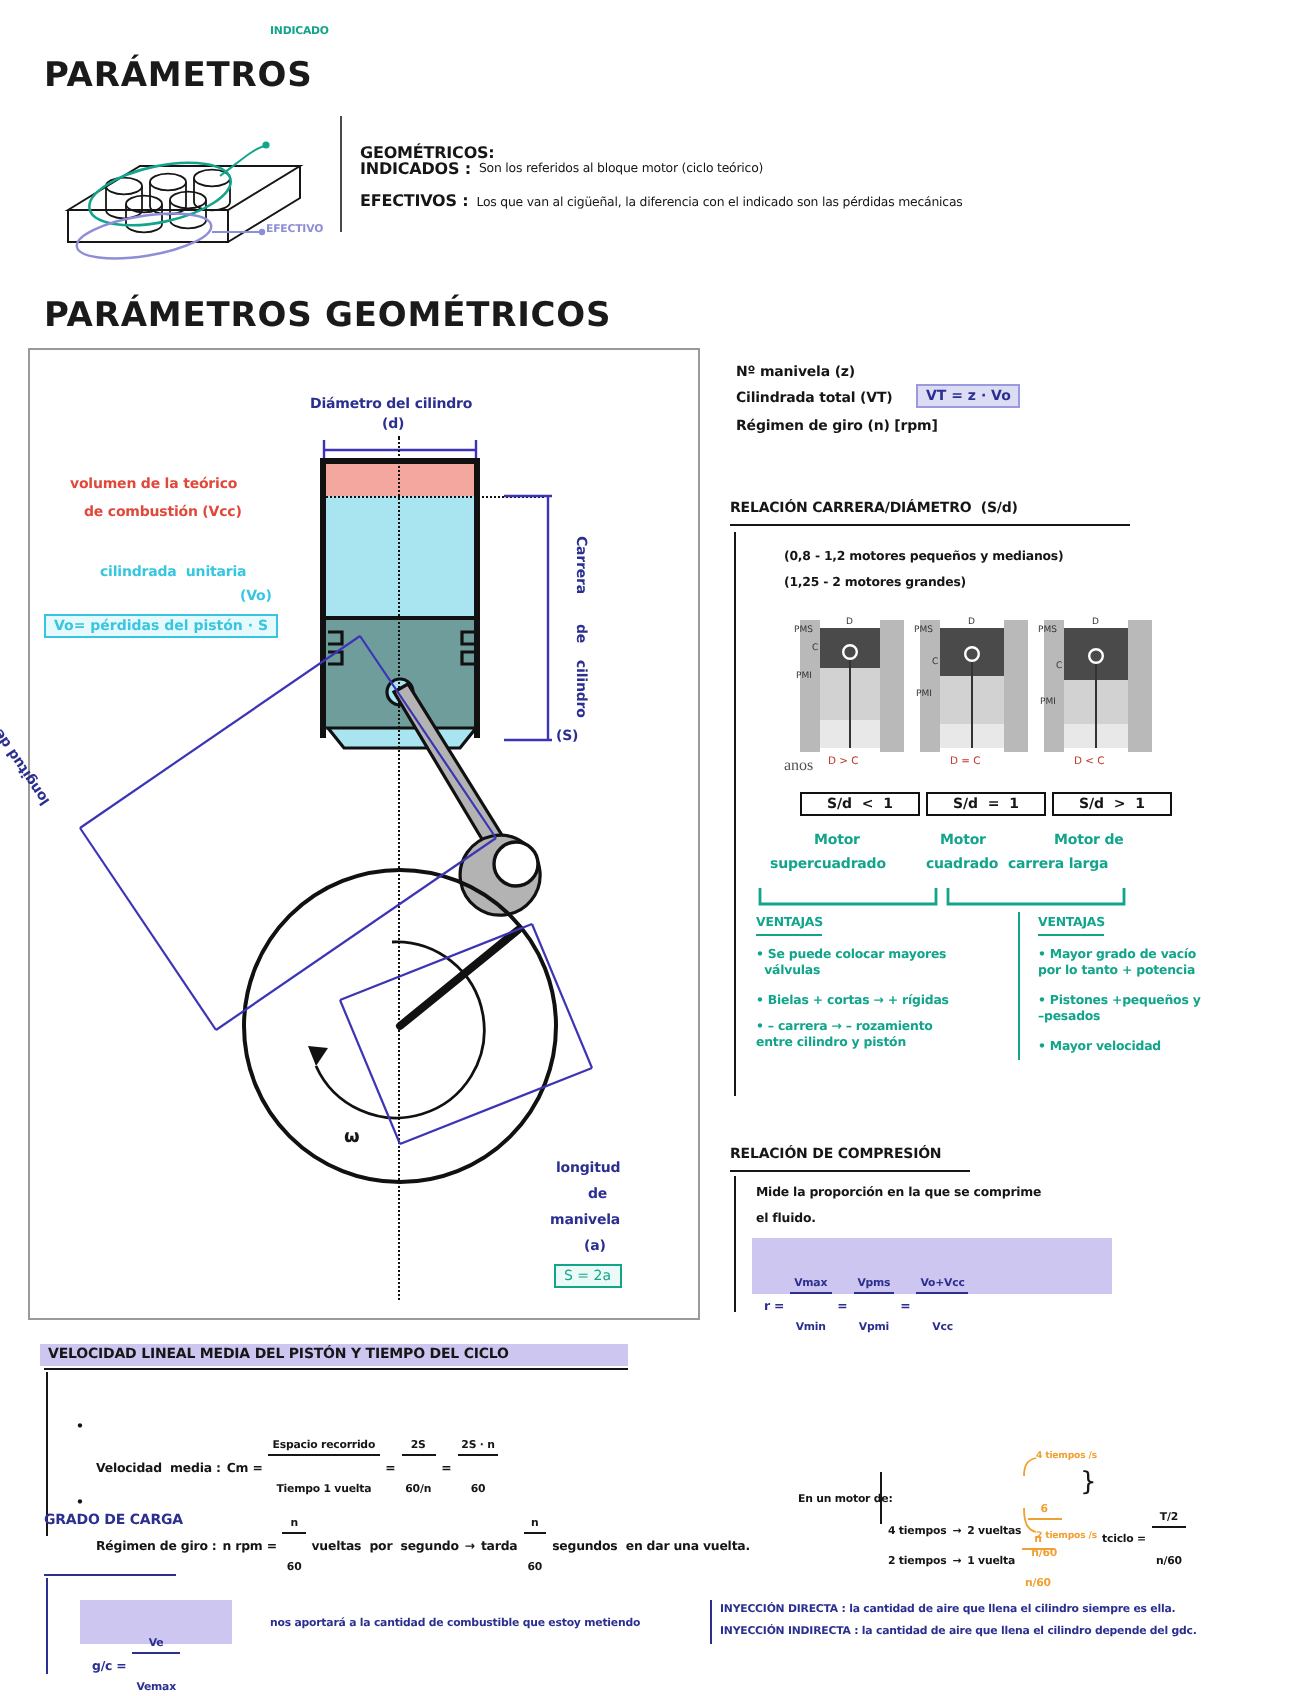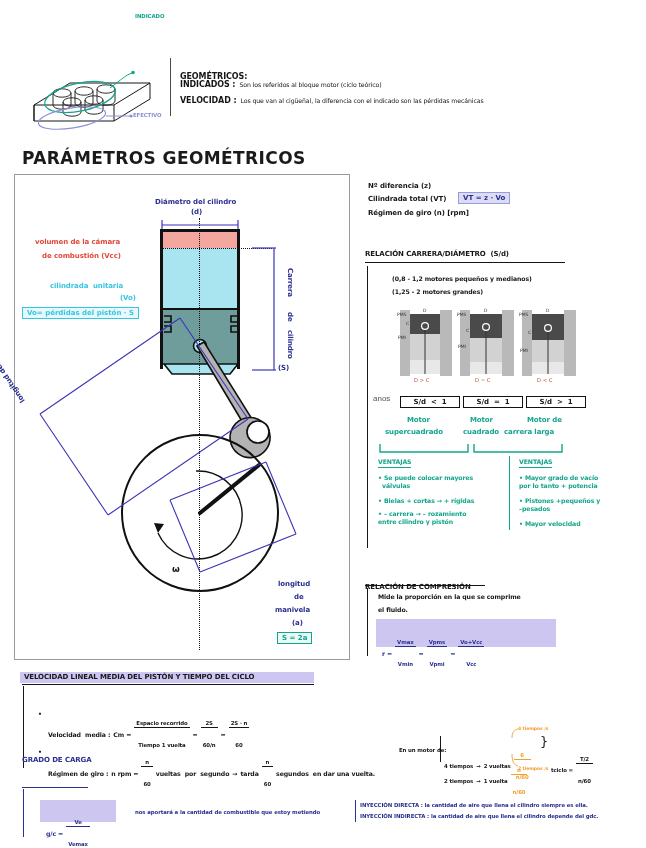--- a/index.html
+++ b/index.html
@@ -54,21 +54,21 @@
     position:absolute;border:1px solid #9a9ade;background:#dcdcf5;
     padding:1px 4px;font-weight:bold;color:#2b2f8f;
     font-family:"DejaVu Sans",sans-serif;white-space:pre;
   }
   .boxf-cyan{
     position:absolute;border:1.2px solid #36c6e0;background:#e6f9fd;
     padding:1px 4px;font-weight:bold;color:#36c6e0;white-space:pre;
   }
   .boxf-teal{
     position:absolute;border:1.4px solid #13a58b;background:#eafaf6;
-    padding:1px 4px;font-weight:bold;color:#13a58b;white-space:pre;
+    padding:1px 4px;font-weight:normal;color:#13a58b;white-space:pre;
   }
   .boxf-blk{
     position:absolute;border:1.6px solid #111;background:#fff;
     padding:1px 5px;font-weight:bold;color:#161616;white-space:pre;
     text-align:center;
   }
 
   
   .hl{
     position:absolute;background:#ccc6f0;
@@ -96,20 +96,21 @@
   .frac{display:inline-block;text-align:center;vertical-align:middle;}
   .frac .n{display:block;border-bottom:1px solid currentColor;padding:0 2px;}
   .frac .d{display:block;padding:0 2px;}
   .frow{position:absolute;display:flex;align-items:center;gap:3px;}
 </style>
 </head>
 <body>
 
 <div class="page">
 
+  <div class="h1" style="left:22px;top:28px;">PARÁMETROS</div>
 
   <svg style="left:22px;top:55px;width:150px;height:80px;" viewBox="0 0 150 80">
 
     <g fill="none" stroke="#161616" stroke-width="1">
       <polygon points="12,50 48,28 128,28 92,50"></polygon>
       <polyline points="12,50 12,66 92,66 92,50"></polyline>
       <polyline points="92,66 128,44 128,28"></polyline>
       <line x1="12" y1="66" x2="12" y2="50"></line>
     </g>
 
@@ -140,21 +141,21 @@
   <div class="vrule" style="left:170px;top:58px;height:58px;"></div>
 
   <div style="position:absolute;left:180px;top:64px;">
     <span class="hw md ink-black" style="position:static;">GEOMÉTRICOS:</span>
   </div>
   <div style="position:absolute;left:180px;top:80px;display:flex;align-items:center;gap:4px;">
     <span class="hw md ink-black" style="position:static;">INDICADOS :</span>
     <span class="hw xs ink-black" style="position:static;font-weight:normal;">Son los referidos al bloque motor (ciclo teórico)</span>
   </div>
   <div style="position:absolute;left:180px;top:96px;display:flex;align-items:baseline;gap:4px;">
-    <span class="hw md ink-black" style="position:static;">VELOCIDAD :</span>
+    <span class="hw md ink-black" style="position:static;">EFECTIVOS :</span>
     <span class="hw xs ink-black" style="position:static;font-weight:normal;">Los que van al cigüeñal, la diferencia con el indicado son las pérdidas mecánicas</span>
   </div>
 
   <div class="h1" style="left:22px;top:148px;">PARÁMETROS GEOMÉTRICOS</div>
 
   <div class="frame" style="left:14px;top:174px;width:334px;height:484px;"></div>
 
   <div class="hw sm ink-navy" style="left:155px;top:198px;">Diámetro del cilindro</div>
   <div class="hw sm ink-navy" style="left:191px;top:208px;">(d)</div>
   <svg style="left:160px;top:218px;width:80px;height:14px;" viewBox="0 0 80 14">
@@ -186,21 +187,21 @@
   </svg>
 
   <svg style="left:160px;top:362px;width:82px;height:18px;" viewBox="0 0 82 18">
     <polygon points="4,2 78,2 70,12 12,12" fill="#a9e5f0" stroke="#111" stroke-width="1.6"></polygon>
   </svg>
 
   <div class="dash-v" style="left:199px;top:218px;height:432px;"></div>
 
   <div class="dash-h" style="left:160px;top:248px;width:112px;"></div>
 
-  <div class="hw sm ink-red" style="left:35px;top:238px;">volumen de la cámara</div>
+  <div class="hw sm ink-red" style="left:35px;top:238px;">volumen de la teórico</div>
   <div class="hw sm ink-red" style="left:42px;top:252px;">de combustión (Vcc)</div>
 
   <div class="hw sm ink-cyan" style="left:50px;top:282px;">cilindrada  unitaria</div>
   <div class="hw sm ink-cyan" style="left:120px;top:294px;">(Vo)</div>
   <div class="boxf-cyan sm" style="left:22px;top:307px;">Vo= pérdidas del pistón · S</div>
 
   <svg style="left:250px;top:244px;width:30px;height:130px;" viewBox="0 0 30 130">
     <line x1="2" y1="4" x2="26" y2="4" stroke="#3b35b5" stroke-width="1.2"></line>
     <line x1="2" y1="126" x2="26" y2="126" stroke="#3b35b5" stroke-width="1.2"></line>
     <line x1="24" y1="4" x2="24" y2="126" stroke="#3b35b5" stroke-width="1.2"></line>
@@ -241,21 +242,21 @@
       <line x1="-10" y1="20" x2="20" y2="92"></line>
       <line x1="86" y1="-18" x2="116" y2="54"></line>
     </g>
   </svg>
   <div class="hw sm ink-navy" style="left:278px;top:580px;">longitud</div>
   <div class="hw sm ink-navy" style="left:294px;top:593px;">de</div>
   <div class="hw sm ink-navy" style="left:275px;top:606px;">manivela</div>
   <div class="hw sm ink-navy" style="left:292px;top:619px;">(a)</div>
   <div class="boxf-teal sm" style="left:277px;top:632px;">S = 2a</div>
 
-  <div class="hw sm ink-black" style="left:368px;top:182px;">Nº diferencia (z)</div>
+  <div class="hw sm ink-black" style="left:368px;top:182px;">Nº manivela (z)</div>
   <div class="hw sm ink-black" style="left:368px;top:195px;">Cilindrada total (VT)</div>
   <div class="boxf sm" style="left:458px;top:192px;">VT = z · Vo</div>
   <div class="hw sm ink-black" style="left:368px;top:209px;">Régimen de giro (n) [rpm]</div>
 
   <div class="hw sm ink-black" style="left:365px;top:250px;">RELACIÓN CARRERA/DIÁMETRO  (S/d)</div>
   <div style="position:absolute;left:365px;top:262px;width:200px;height:1.2px;background:#161616;"></div>
   <div style="position:absolute;left:367px;top:266px;width:1.4px;height:282px;background:#161616;"></div>
 
   <div class="hw xs ink-black" style="left:392px;top:275px;">(0,8 - 1,2 motores pequeños y medianos)</div>
   <div class="hw xs ink-black" style="left:392px;top:288px;">(1,25 - 2 motores grandes)</div>
@@ -298,21 +299,21 @@
     <rect x="14" y="32" width="32" height="22" fill="#d2d2d2"></rect>
     <rect x="14" y="54" width="32" height="12" fill="#e8e8e8"></rect>
     <circle cx="30" cy="20" r="3.4" fill="none" stroke="#fff" stroke-width="1.2"></circle>
     <line x1="30" y1="24" x2="30" y2="66" stroke="#333" stroke-width="1"></line>
     <text x="1" y="8" font-size="4.5" fill="#333" font-family="DejaVu Sans">PMS</text>
     <text x="2" y="44" font-size="4.5" fill="#333" font-family="DejaVu Sans">PMI</text>
     <text x="28" y="4" font-size="4.5" fill="#333" font-family="DejaVu Sans">D</text>
     <text x="10" y="26" font-size="4.5" fill="#333" font-family="DejaVu Sans">C</text>
     <text x="19" y="74" font-size="5.2" fill="#c23b2d" font-family="DejaVu Sans">D &lt; C</text>
   </svg>
-  <div style="position:absolute;left:373px;top:378px;font-size:8px;color:#555;font-family:Liberation Sans, sans-serif;margin-top:16px;">anos</div>
+  <div style="position:absolute;left:392px;top:378px;font-size:8px;color:#555;font-family:Liberation Serif, serif;">anos</div>
 
   <div class="boxf-blk sm" style="left:400px;top:396px;width:48px;">S/d  &lt;  1</div>
   <div class="hw sm ink-teal" style="left:407px;top:416px;">Motor</div>
   <div class="hw sm ink-teal" style="left:385px;top:428px;">supercuadrado</div>
 
   <div class="boxf-blk sm" style="left:463px;top:396px;width:48px;">S/d  =  1</div>
   <div class="hw sm ink-teal" style="left:470px;top:416px;">Motor</div>
   <div class="hw sm ink-teal" style="left:463px;top:428px;">cuadrado</div>
 
   <div class="boxf-blk sm" style="left:526px;top:396px;width:48px;">S/d  &gt;  1</div>
@@ -337,21 +338,21 @@
   <div style="position:absolute;left:509px;top:456px;width:1.2px;height:74px;background:#13a58b;"></div>
 
   <div class="hw xs ink-teal" style="left:519px;top:458px;">VENTAJAS</div>
   <div class="underline-t" style="left:519px;top:467px;width:33px;"></div>
   <div class="hw xs ink-teal" style="left:519px;top:474px;">•&nbsp;<span>Mayor grado de vacío
 por lo tanto + potencia</span></div>
   <div class="hw xs ink-teal" style="left:519px;top:497px;">•&nbsp;<span>Pistones +pequeños y
 –pesados</span></div>
   <div class="hw xs ink-teal" style="left:519px;top:520px;">•&nbsp;<span>Mayor velocidad</span></div>
 
-  <div class="hw sm ink-black" style="left:365px;top:573px;margin-top:10px;">RELACIÓN DE COMPRESIÓN</div>
+  <div class="hw sm ink-black" style="left:365px;top:573px;">RELACIÓN DE COMPRESIÓN</div>
   <div style="position:absolute;left:365px;top:585px;width:120px;height:1.2px;background:#161616;"></div>
   <div style="position:absolute;left:367px;top:588px;width:1.4px;height:68px;background:#161616;"></div>
 
   <div class="hw xs ink-black" style="left:378px;top:593px;">Mide la proporción en la que se comprime</div>
   <div class="hw xs ink-black" style="left:378px;top:606px;">el fluido.</div>
 
   <div class="hl" style="left:376px;top:619px;width:180px;height:28px;"></div>
   <div class="frow" style="left:382px;top:624px;">
     <span class="hw xs ink-navy" style="position:static;">r =</span>
     <span class="frac hw tiny ink-navy" style="position:static;">

